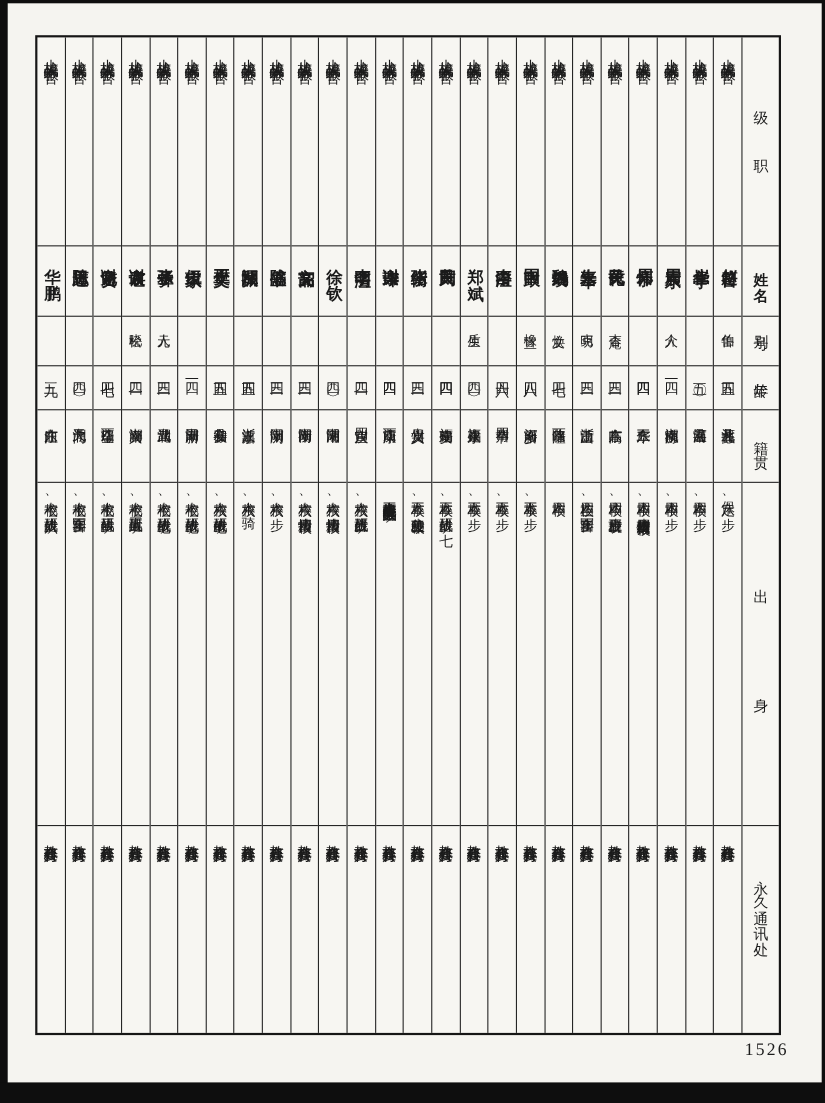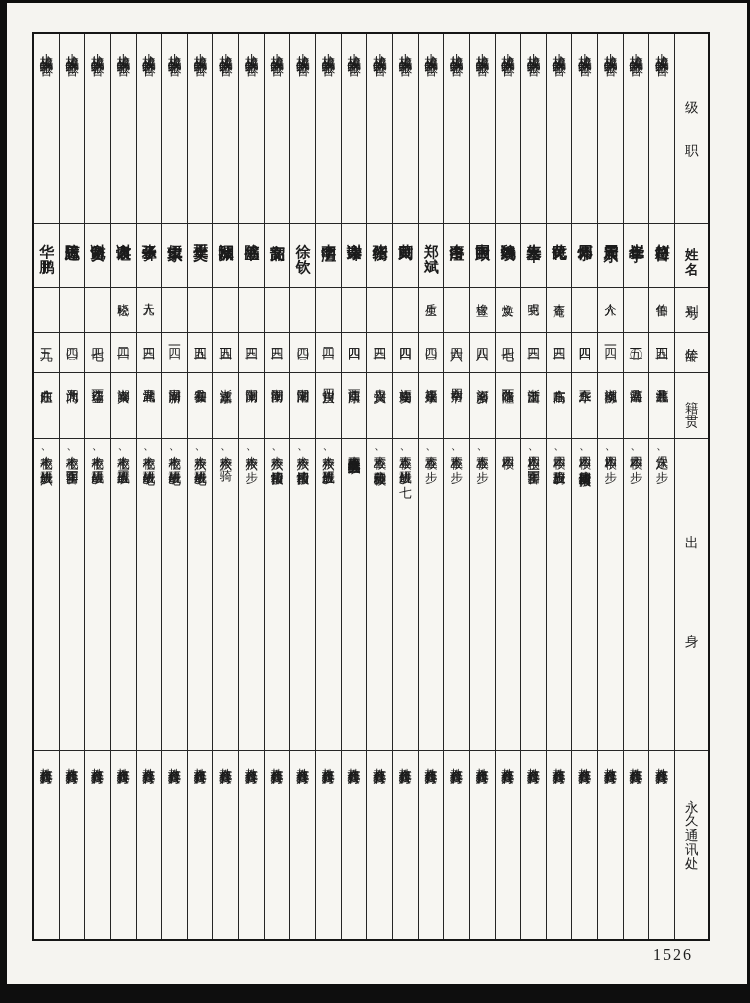--- a/index.html
+++ b/index.html
@@ -62,21 +62,21 @@
   .hcell .v{font-size:13.5px;}
   .h-rank .v   {padding-top:56px;letter-spacing:44px;}
   .h-name .v   {padding-top:12px;letter-spacing:12px;}
   .h-alias .v  {padding-top:6px;letter-spacing:2px;}
   .h-age .v    {padding-top:5px;letter-spacing:0;}
   .h-native .v {padding-top:18px;letter-spacing:13px;}
   .h-origin .v {padding-top:85px;letter-spacing:100px;}
   .h-address .v{padding-top:38px;letter-spacing:14px;}
 
   .page-number{
-    position:absolute;left:653px;top:946px;
+    position:absolute;left:677px;top:946px;
     font-size:16px;letter-spacing:2px;color:#1d1d1d;
     font-family:"Liberation Serif", serif;
   }
 </style>
 </head>
 <body>
 
 <div class="edge edge-top"></div>
 <div class="edge edge-left"></div>
 <div class="edge edge-right"></div>

